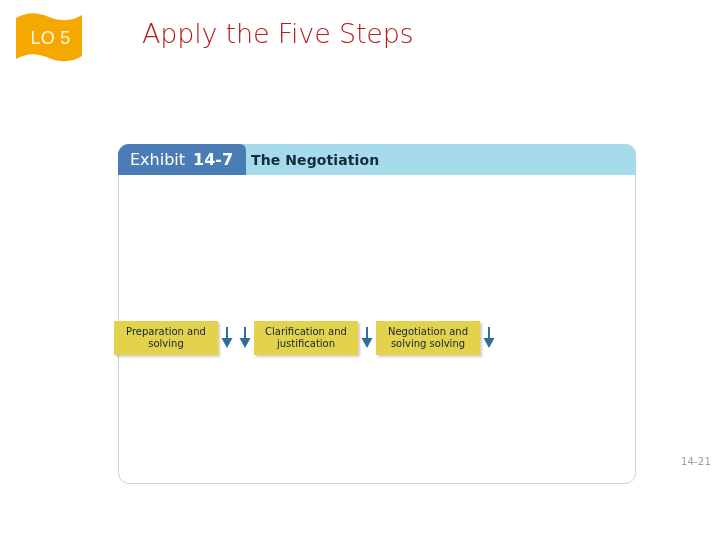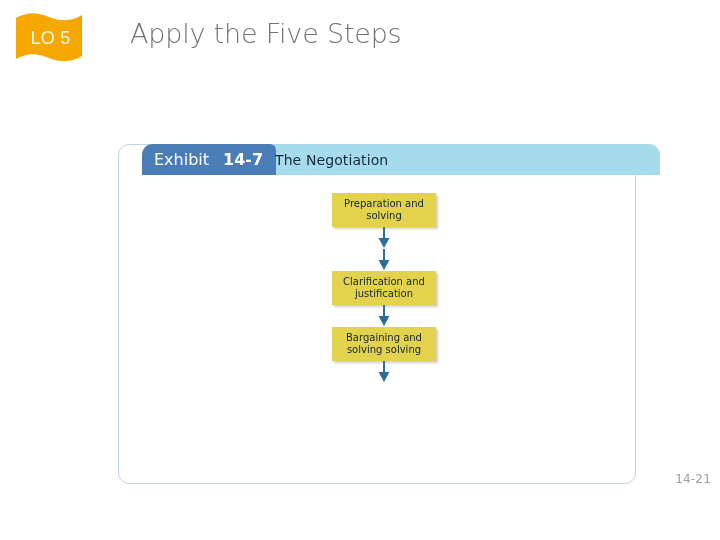--- a/index.html
+++ b/index.html
@@ -37,44 +37,43 @@
     font-size: 18px;
     font-family: "Liberation Sans", sans-serif;
     letter-spacing: 0.3px;
     padding-left: 3px;
     box-sizing: border-box;
   }
 
   
   .slide-title {
     position: absolute;
-    left: 130px;
+    left: 142px;
     top: 16px;
     width: 520px;
     font-size: 27px;
     line-height: 36px;
-    color: #737373;
+    color: #b91c1c;
     font-family: "DejaVu Sans", sans-serif;
     font-weight: 300;
     letter-spacing: -0.2px;
   }
   .slide-title .tline { display: block; }
 
   
   .exhibit-panel {
     position: absolute;
     left: 118px;
     top: 144px;
     width: 518px;
     height: 340px;
     box-sizing: border-box;
     background: #ffffff;
     border: 1px solid #c3d3e3;
     border-radius: 11px;
-    padding-left: 24px;
   }
   .exhibit-header {
     position: relative;
     height: 31px;
     width: 100%;
   }
   .exhibit-strip {
     position: absolute;
     left: -1px;
     top: -1px;
@@ -95,45 +94,45 @@
     border-top-right-radius: 6px;
     display: flex;
     align-items: center;
     color: #ffffff;
     font-size: 16px;
     font-family: "DejaVu Sans", sans-serif;
     white-space: nowrap;
   }
   .exhibit-tab .tab-num {
     font-weight: bold;
-    margin-left: 14px;
+    margin-left: 8px;
   }
   .exhibit-subtitle {
     position: absolute;
     left: 132px;
     top: -1px;
     height: 31px;
     display: flex;
     align-items: center;
     color: #16293f;
     font-size: 14px;
     font-family: "DejaVu Sans", sans-serif;
-    font-weight: normal;
+    font-weight: bold;
     letter-spacing: 0.1px;
   }
 
   
   .flow-area {
     position: absolute;
-    left: 12px;
+    left: 0;
     top: 31px;
     width: 100%;
     height: 307px;
     display: flex;
-    flex-direction: column;
+    flex-direction: row;
     align-items: center;
     padding-top: 17px;
     box-sizing: border-box;
   }
   .flow-step {
     width: 104px;
     min-height: 34px;
     background: #e3d24c;
     box-shadow: 2px 2px 2px rgba(120,110,60,0.33);
     display: flex;
@@ -154,23 +153,23 @@
     height: 22px;
     position: relative;
     left: -5px;
   }
   .flow-arrow svg { display: block; }
 
   
   .slide-number {
     position: absolute;
     right: 9px;
-    top: 472px;
+    top: 456px;
     color: #9d9d9d;
-    font-size: 12px;
+    font-size: 10px;
     font-family: "DejaVu Sans", sans-serif;
     letter-spacing: 0.2px;
     text-align: right;
   }
 </style>
 </head>
 <body>
 
 <div class="lo-flag">
   <svg width="70" height="52" viewBox="0 0 70 52">
@@ -227,21 +226,21 @@
 
     <div class="flow-arrow">
       <svg width="18" height="22" viewBox="0 0 18 22">
         <line x1="9" y1="0" x2="9" y2="12" stroke="#2d6f96" stroke-width="2"></line>
         <polygon points="3.5,11 14.5,11 9,21" fill="#2d6f96"></polygon>
       </svg>
     </div>
 
     <div class="flow-step">
       <span>
-        <span>Bargaining and</span><br>
+        <span>Negotiation and</span><br>
         <span>solving solving</span>
       </span>
     </div>
 
     <div class="flow-arrow">
       <svg width="18" height="22" viewBox="0 0 18 22">
         <line x1="9" y1="0" x2="9" y2="12" stroke="#2d6f96" stroke-width="2"></line>
         <polygon points="3.5,11 14.5,11 9,21" fill="#2d6f96"></polygon>
       </svg>
     </div>

